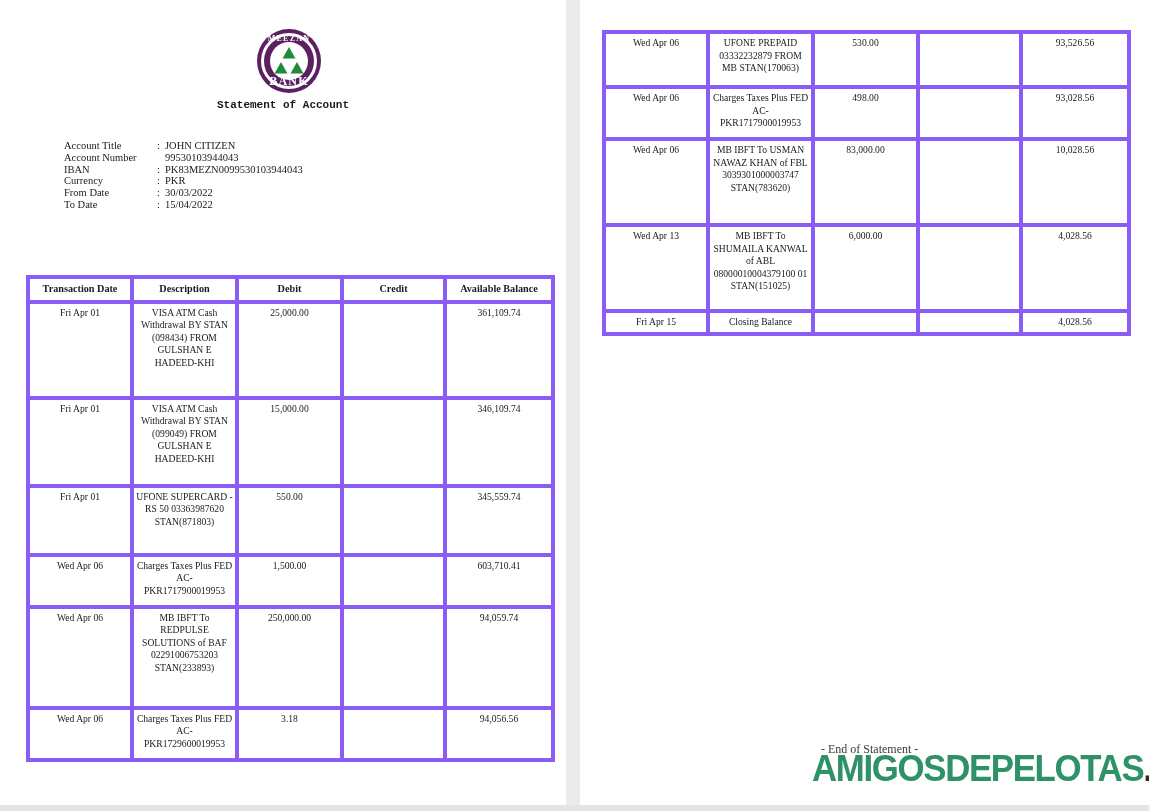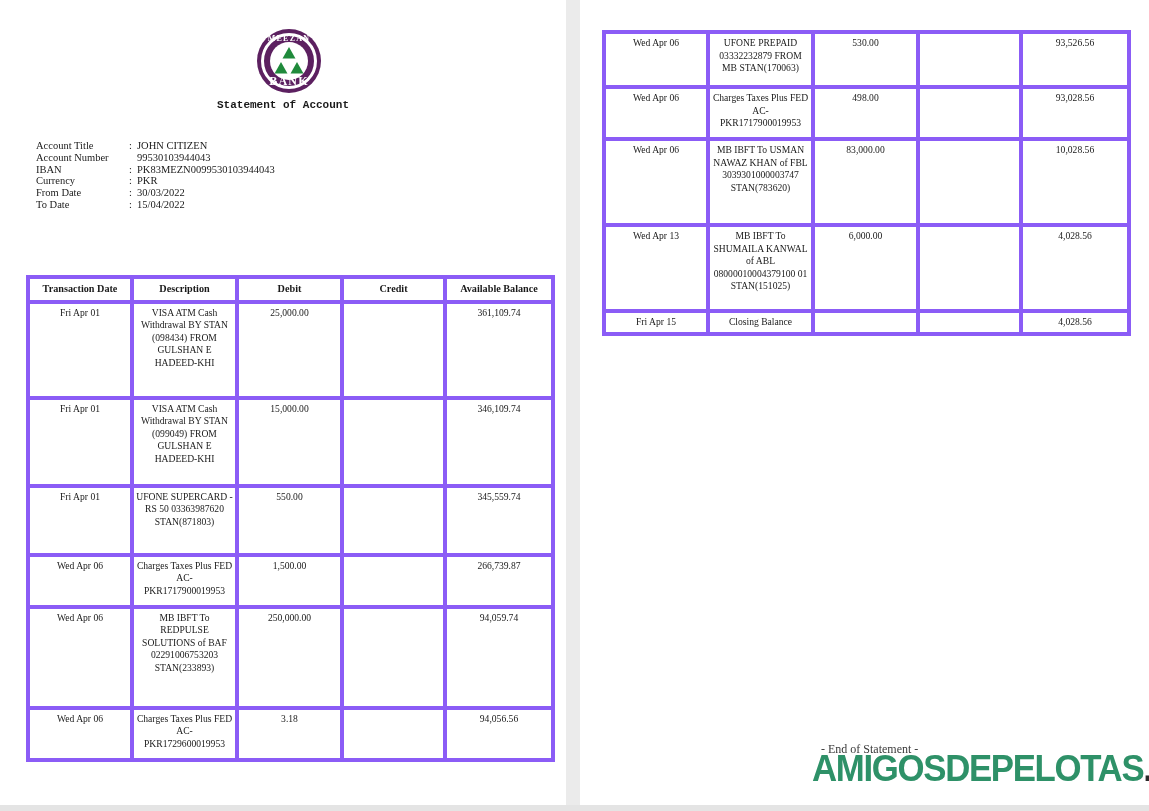--- a/index.html
+++ b/index.html
@@ -106,21 +106,21 @@
   }
 
   
   .acct-info {
     position: absolute;
     left: 36px;
     top: 140px;
     font-size: 10.5px;
     line-height: 11.8px;
   }
-  .acct-row { display: flex; }
+  .acct-row { display: flex; margin-left: 28px; }
   .acct-label { width: 93px; }
   .acct-sep { width: 8px; }
   .acct-value { white-space: nowrap; }
 
   
   table.stmt {
     border-collapse: collapse;
     position: absolute;
     table-layout: fixed;
     font-size: 9.6px;
@@ -271,21 +271,21 @@
         <td class="desc">UFONE SUPERCARD - RS 50 03363987620 STAN(871803)</td>
         <td>550.00</td>
         <td></td>
         <td>345,559.74</td>
       </tr>
       <tr style="height:52px">
         <td>Wed Apr 06</td>
         <td class="desc">Charges Taxes Plus FED AC-PKR1717900019953</td>
         <td>1,500.00</td>
         <td></td>
-        <td>266,739.87</td>
+        <td>603,710.41</td>
       </tr>
       <tr style="height:101px">
         <td>Wed Apr 06</td>
         <td class="desc">MB IBFT To REDPULSE SOLUTIONS of BAF 02291006753203 STAN(233893)</td>
         <td>250,000.00</td>
         <td></td>
         <td>94,059.74</td>
       </tr>
       <tr style="height:52px">
         <td>Wed Apr 06</td>

